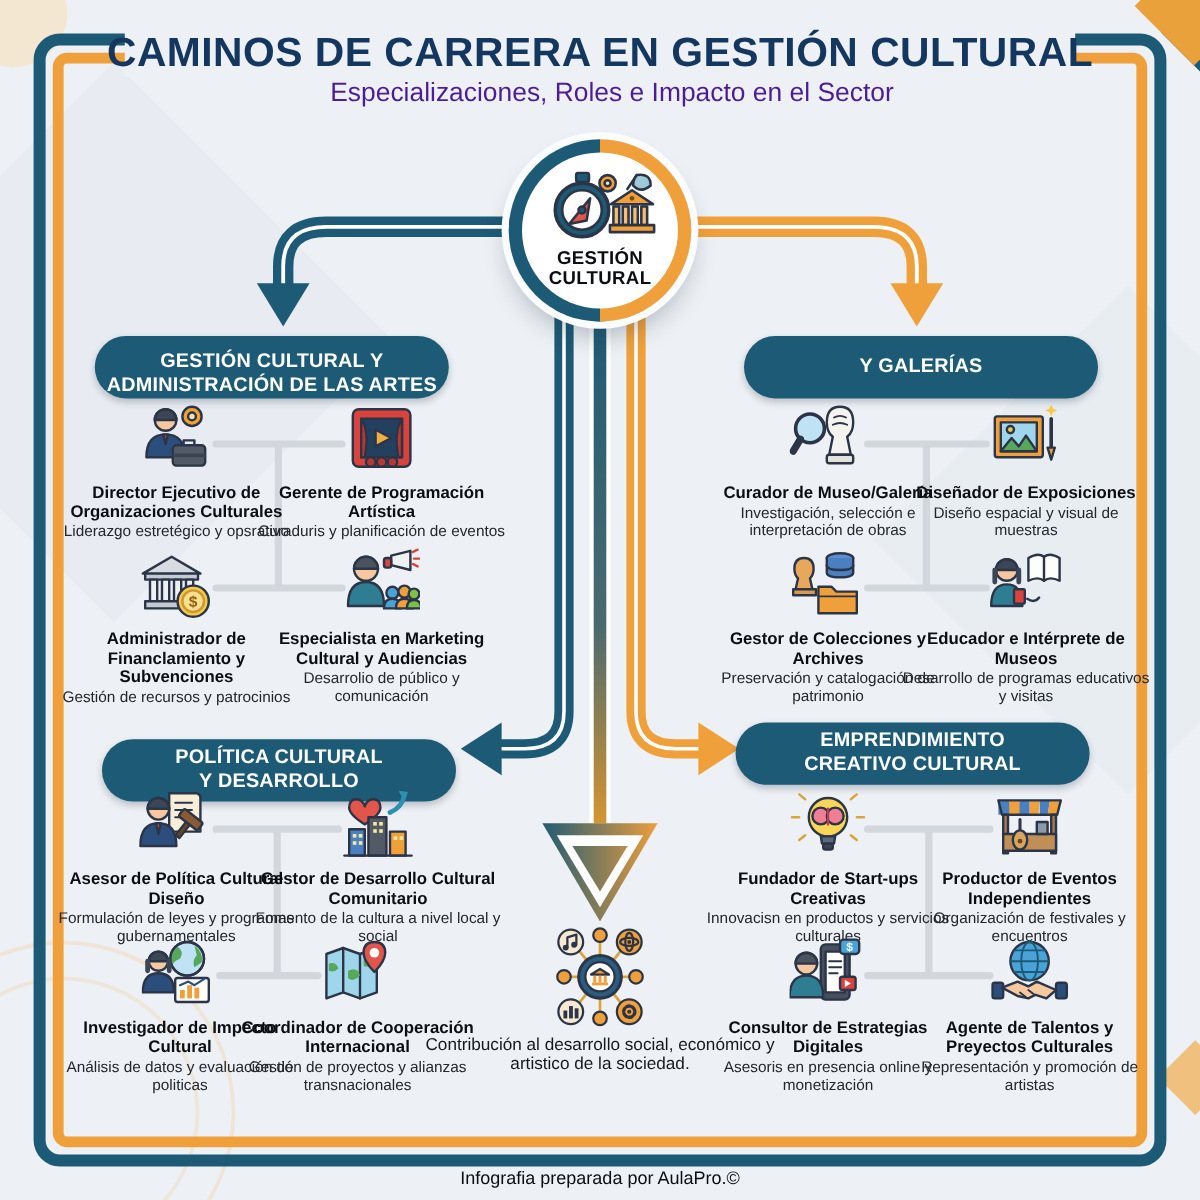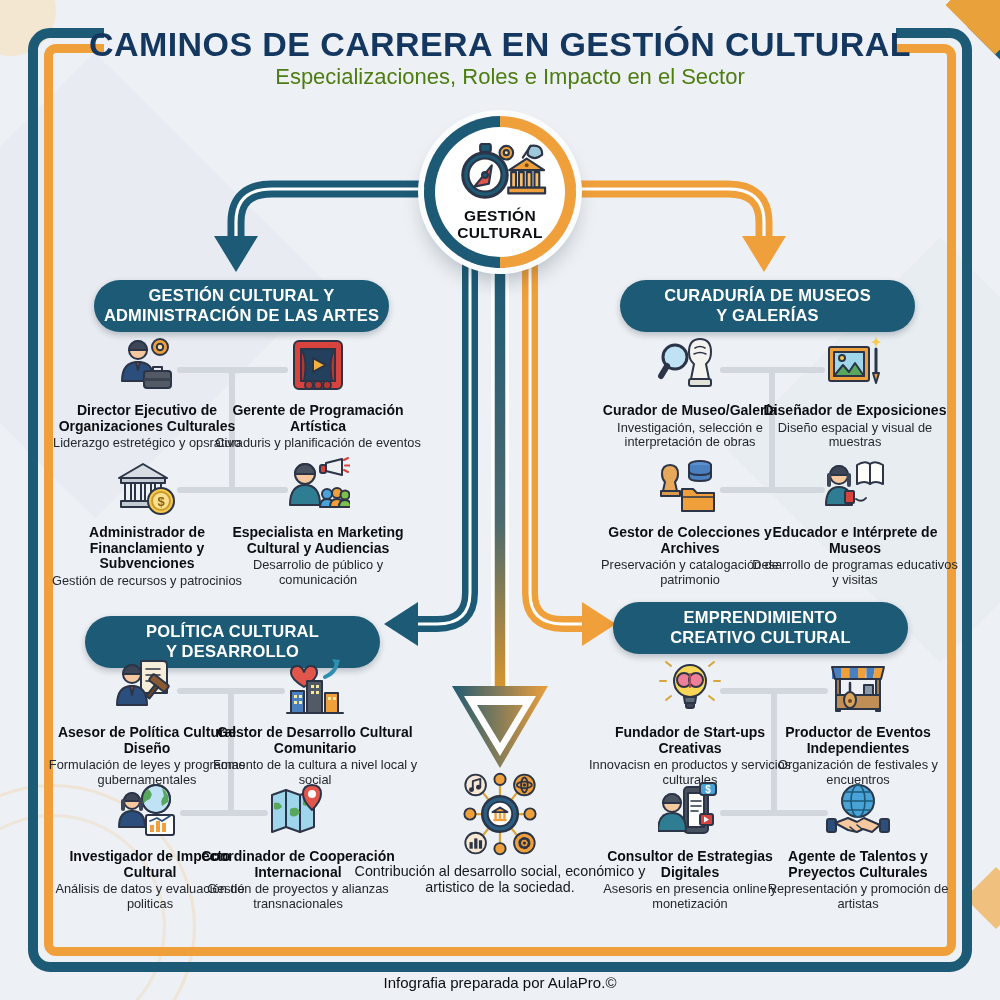--- a/index.html
+++ b/index.html
@@ -21,21 +21,21 @@
   .c4{left:-34px;top:-34px;width:90px;height:90px;background:#f6e3c3;border-radius:50%;opacity:.7;}
   
   .frame{position:absolute;z-index:1;border-radius:22px;pointer-events:none;}
   .frame-outer{left:28px;top:28px;right:28px;bottom:28px;border:10px solid var(--teal);}
   .frame-inner{left:44px;top:44px;right:44px;bottom:44px;border:9px solid var(--orange);border-radius:12px;}
   .title-mask{position:absolute;z-index:2;left:104px;top:18px;width:792px;height:46px;background:var(--bg);}
   
   .title{position:absolute;z-index:4;left:0;right:0;top:25px;text-align:center;
     font-size:34px;font-weight:800;color:var(--navy);letter-spacing:.4px;}
   .subtitle{position:absolute;z-index:4;left:0;right:0;top:64px;text-align:center;
-    font-size:22px;color:#4d7c0f;padding-left:20px;}
+    font-size:22px;color:#4c1d95;padding-left:20px;}
   
   .flow{position:absolute;z-index:2;left:0;top:0;}
   
   .hub{position:absolute;z-index:3;left:424px;top:116px;width:152px;height:152px;border-radius:50%;
     background:linear-gradient(90deg,var(--teal) 0 50%,var(--orange) 50% 100%);
     box-shadow:0 0 0 6px #fbfcfd,0 12px 20px rgba(25,45,65,.28);}
   .hub-inner{position:absolute;inset:11px;border-radius:50%;background:#fff;
     display:flex;flex-direction:column;align-items:center;justify-content:center;text-align:right;}
   .hub-label{font-size:15.5px;font-weight:800;line-height:1.08;color:#0b0e12;letter-spacing:.3px;}
   
@@ -153,26 +153,25 @@
    <rect x="57" y="46" width="38" height="6" fill="#f0a03a"></rect>
               <circle cx="76" cy="23" r="2" fill="#7a4b12" stroke="none"></circle>
             </g>
           </svg>
         </div>
       <div class="hub-label">GESTIÓN</div>
       <div class="hub-label">CULTURAL</div>
     </div>
   </div>
 
-  <div class="pill" style="left:94px;top:280px;">
+  <div class="pill" style="left:79px;top:280px;justify-content:flex-end;">
     <span>GESTIÓN CULTURAL Y</span>
     <span>ADMINISTRACIÓN DE LAS ARTES</span>
   </div>
   <div class="pill" style="left:620px;top:280px;">
-    <span>CURADURÍA DE MUSEOS</span>
     <span>Y GALERÍAS</span>
   </div>
   <div class="pill" style="left:85px;top:616px;">
     <span>POLÍTICA CULTURAL</span>
     <span>Y DESARROLLO</span>
   </div>
   <div class="pill" style="left:613px;top:602px;">
     <span>EMPRENDIMIENTO</span>
     <span>CREATIVO CULTURAL</span>
   </div>

